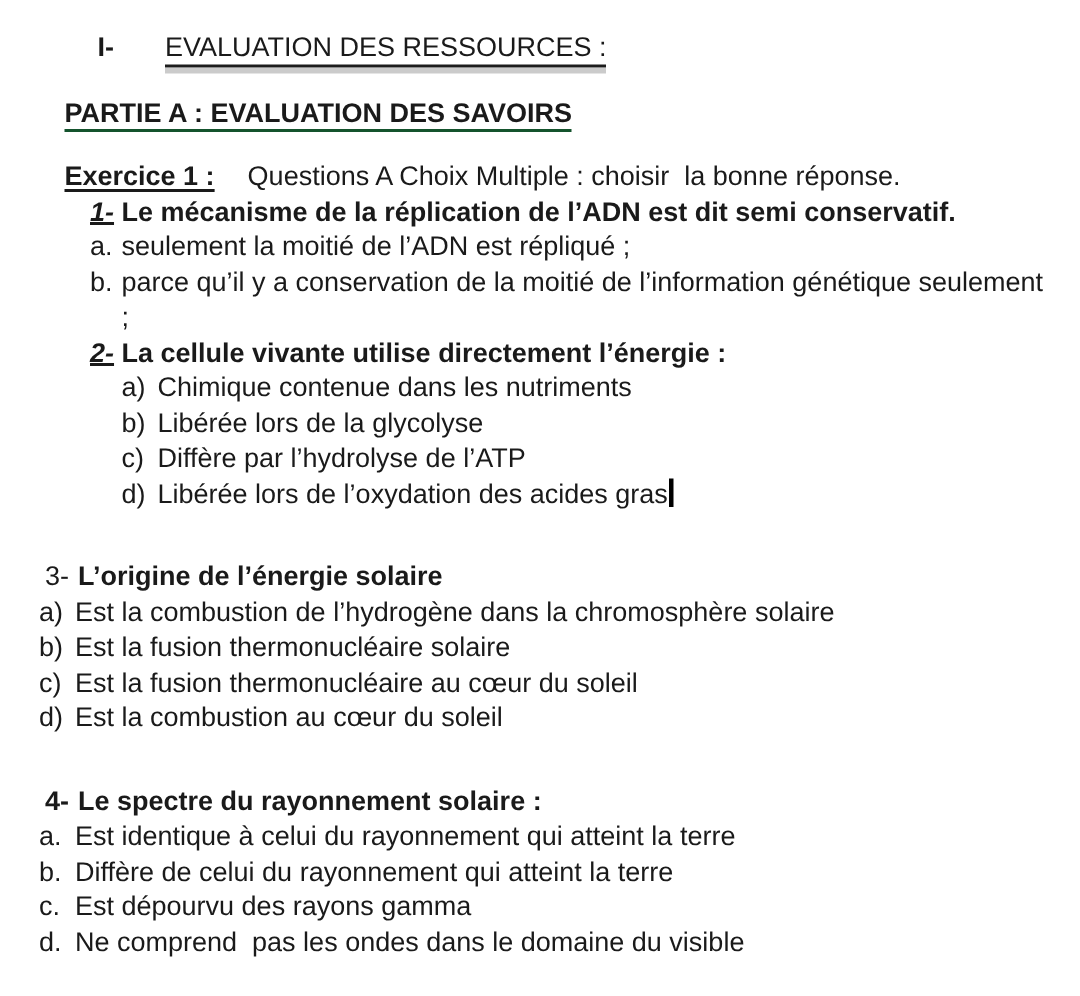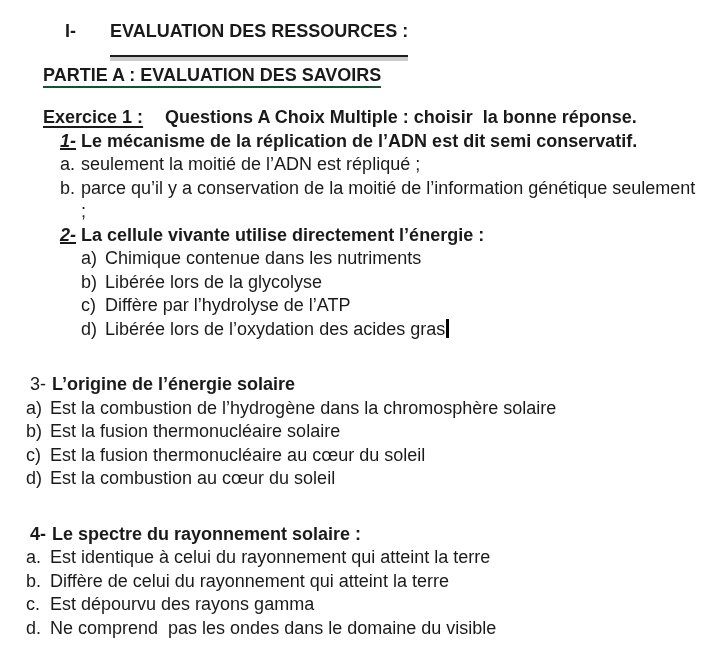--- a/index.html
+++ b/index.html
@@ -15,31 +15,31 @@
     font-size: 18px;
     line-height: 23.5px;
     padding: 20px 24px 0 26px;
   }
 
   
   .x43 { margin-left: 17px; }
   .x60 { margin-left: 34px; }
   .x30 { margin-left: 4px; margin-top: 32px;  }
 
-  .bold { font-weight: bold; }
+  .bold { font-weight: normal; }
   .prews { white-space: pre-wrap; }
 
   
   .title-line { margin-left: 39px; margin-bottom: 20px; white-space: nowrap; }
   .numeral { display: inline-block; width: 45px; font-weight: bold; }
   .h-main {
-    font-weight: bold;
+    font-weight: normal;
     border-bottom: 2px solid #1c1c1c;
     box-shadow: 0 4px 0 rgba(140,140,140,.45);
-    padding-bottom: 14px;
+    padding-bottom: 2px;
   }
 
   
   .subheading-line { margin-bottom: 19px; }
   .h-sub {
     font-weight: bold;
     border-bottom: 2px solid #14532d;
     padding-bottom: 1px;
   }
 

